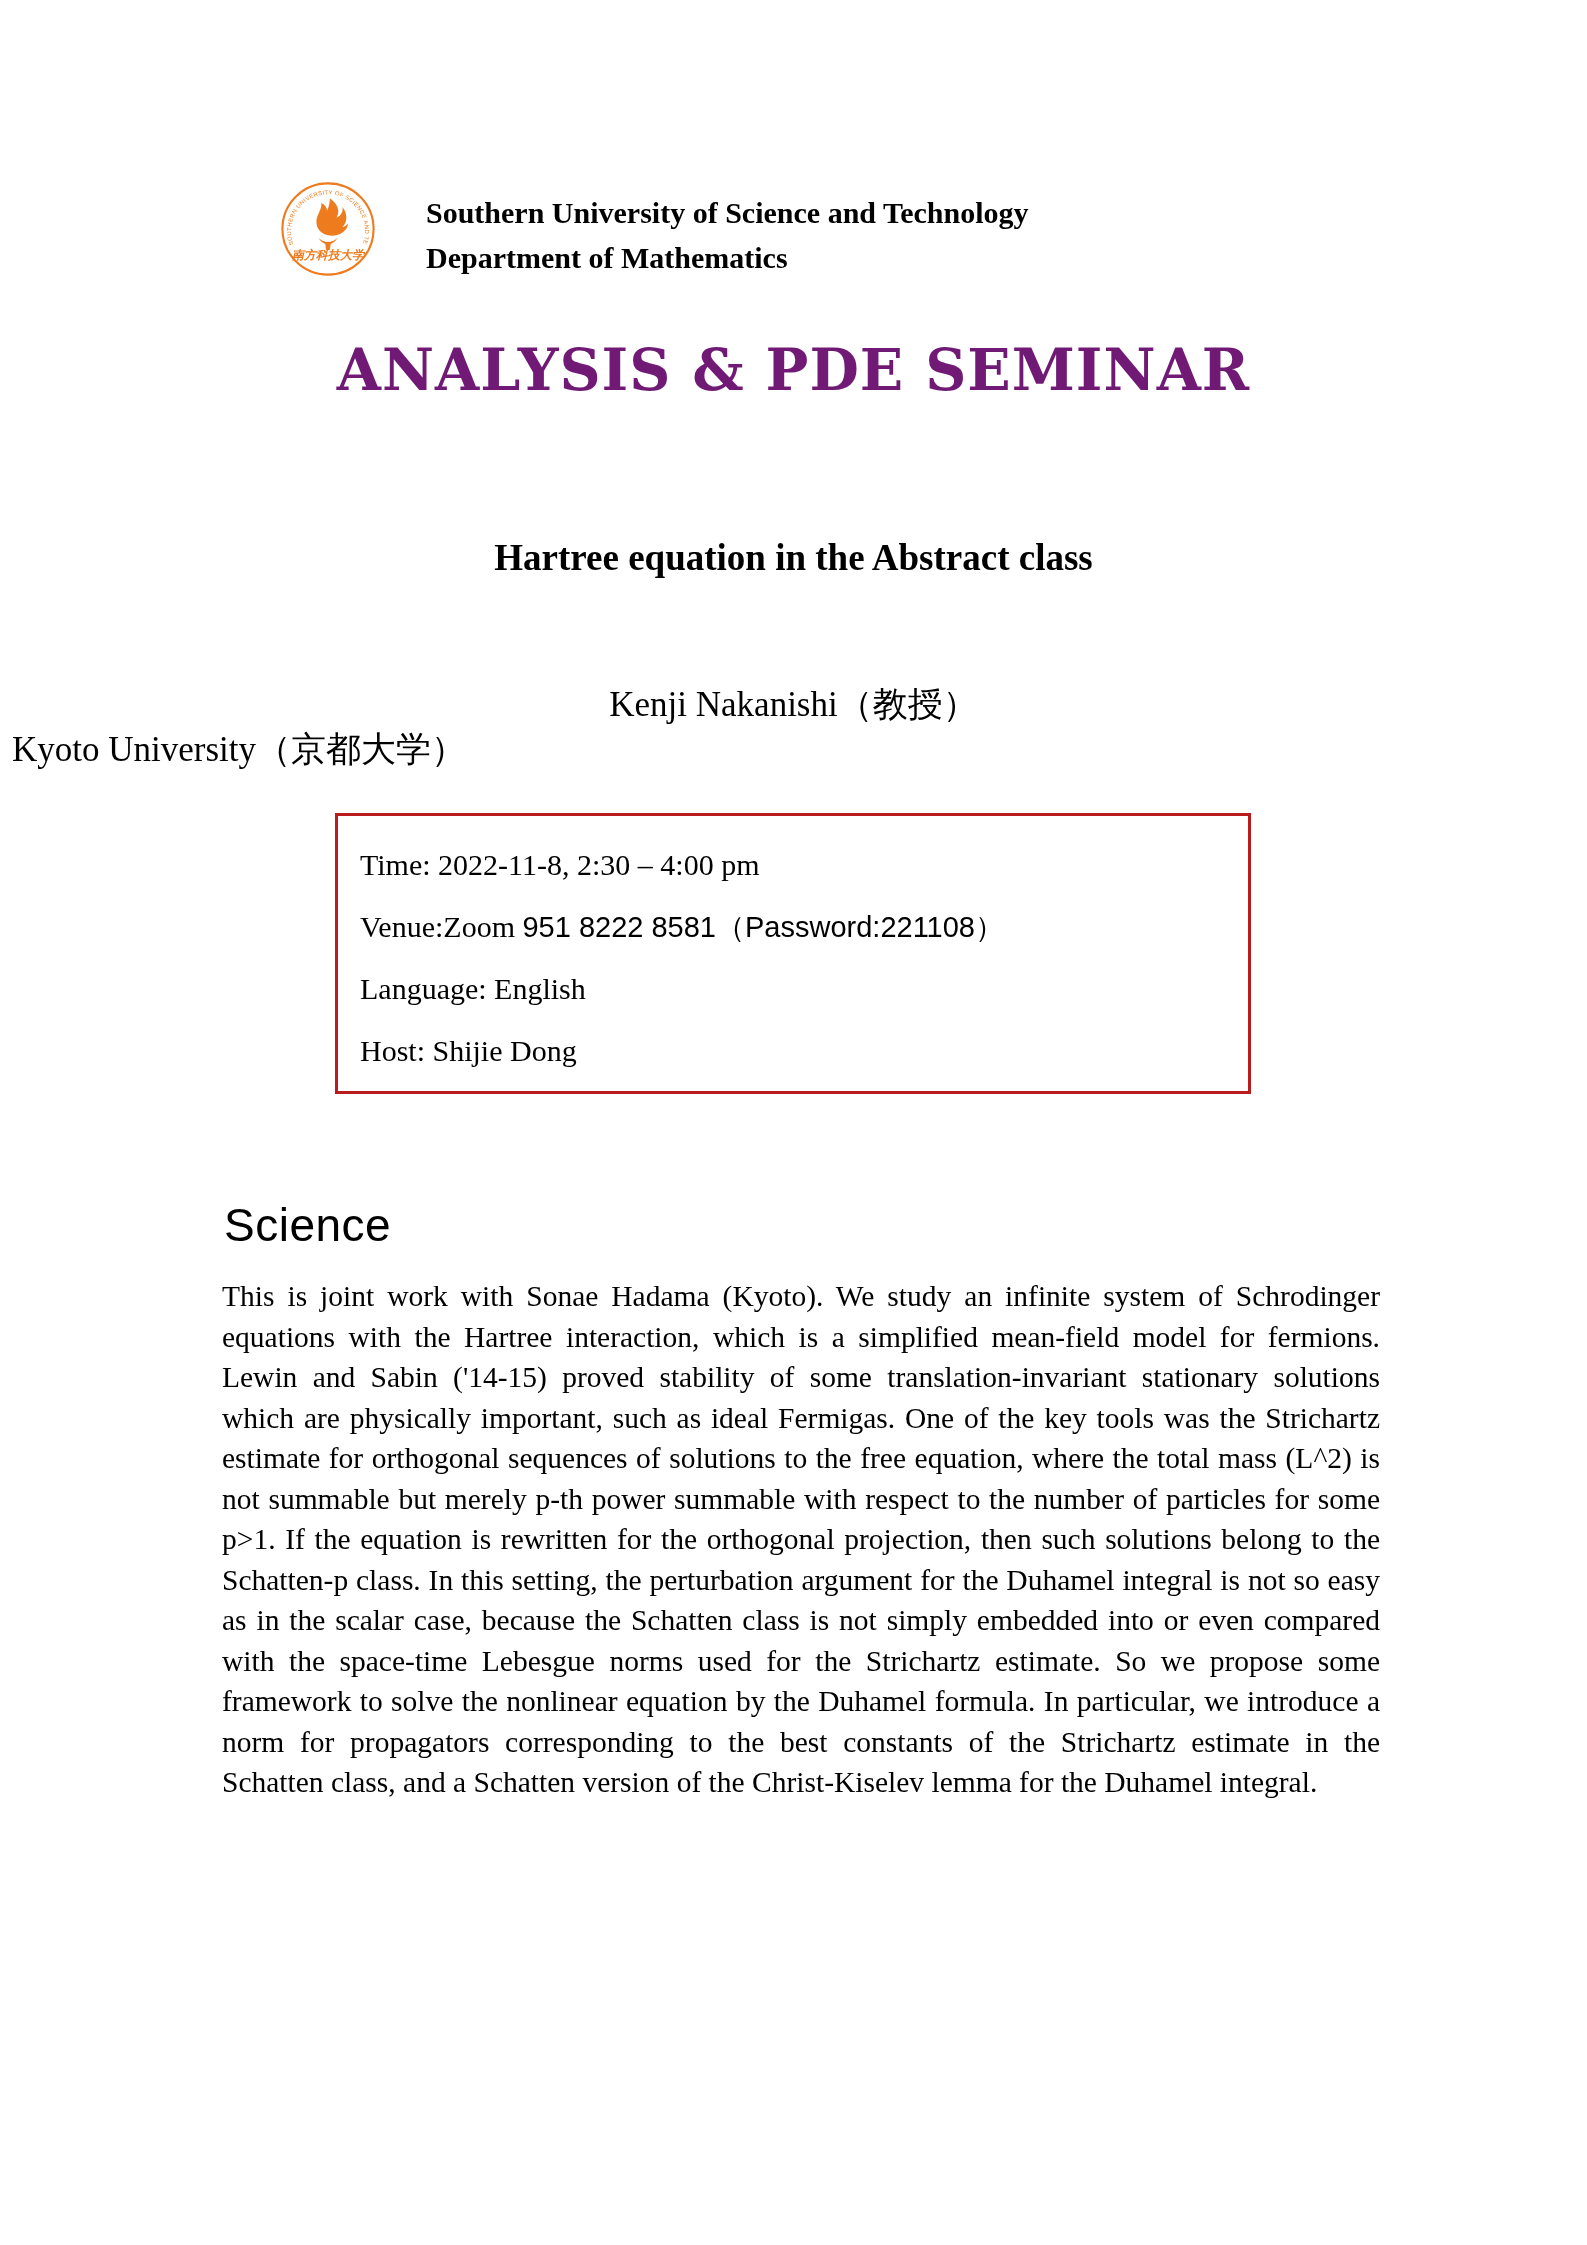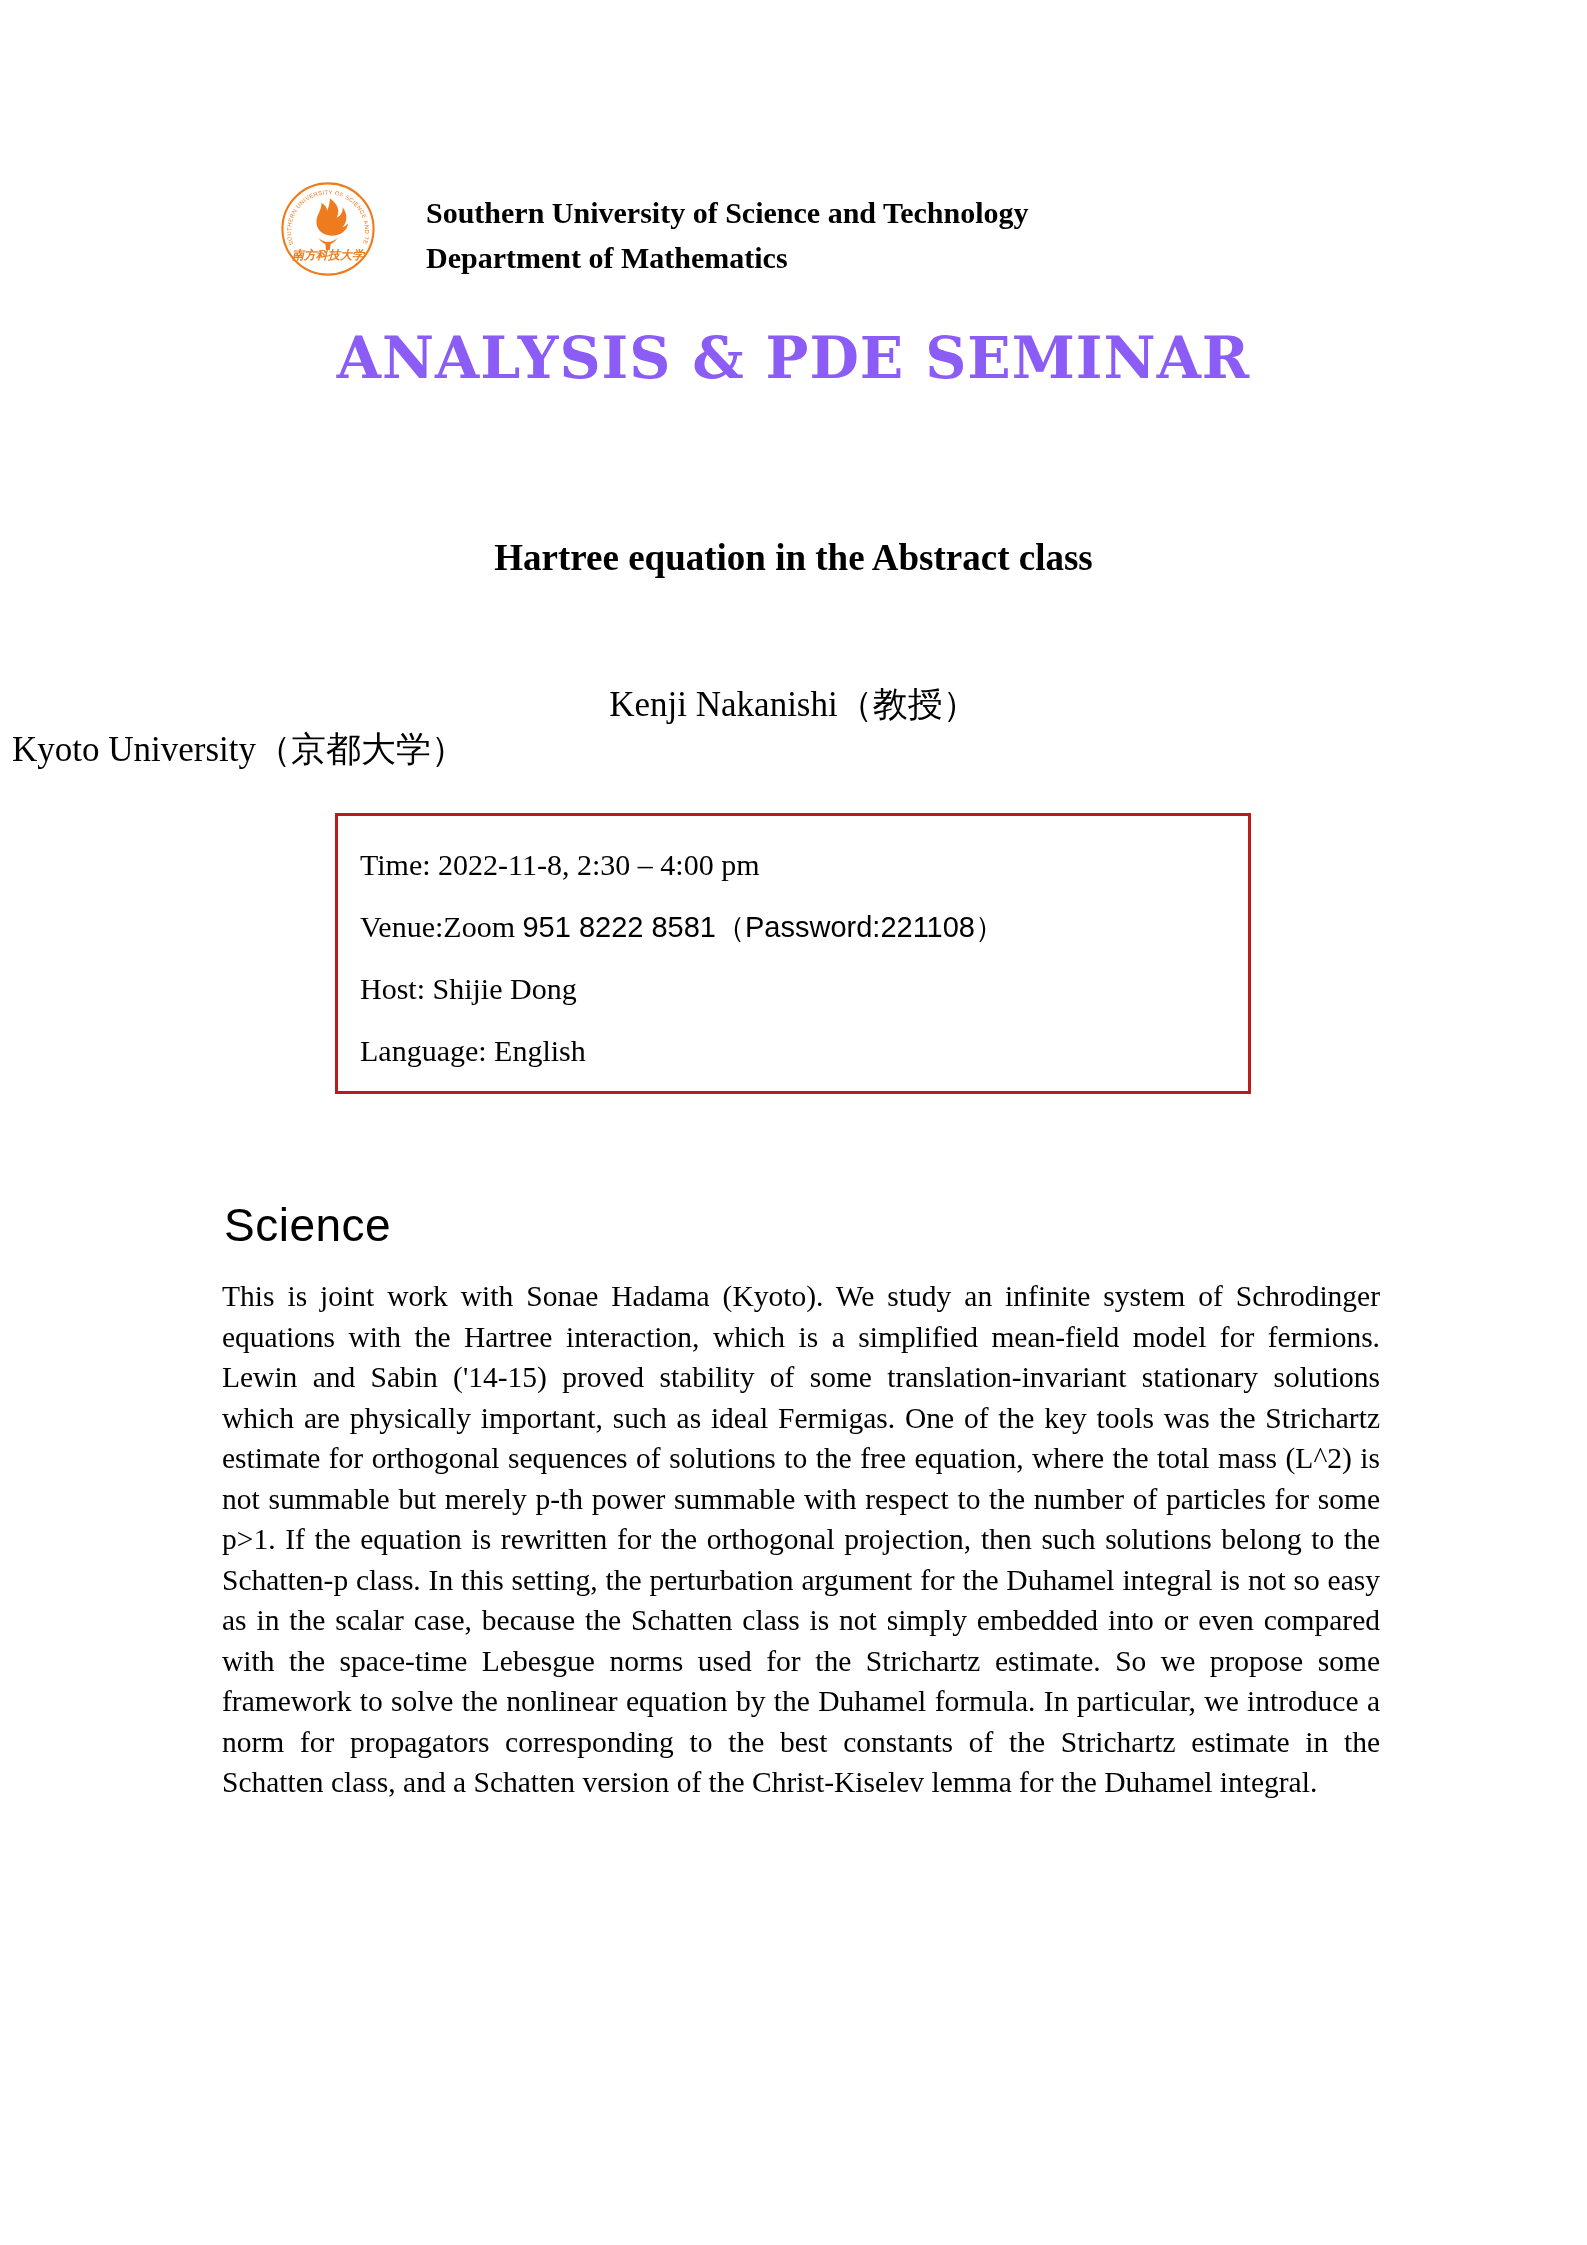--- a/index.html
+++ b/index.html
@@ -30,28 +30,28 @@
     font-weight: bold;
     font-size: 30px;
     line-height: 45px;
     white-space: nowrap;
   }
 
   
   .series-title {
     position: absolute;
     left: 0;
-    top: 324px;
+    top: 336px;
     width: 100%;
     text-align: center;
     font-family: "DejaVu Serif", "Liberation Serif", serif;
     font-weight: bold;
     font-size: 57px;
     letter-spacing: 1px;
-    color: #8b5cf6;
+    color: #701a75;
     white-space: nowrap;
   }
 
   
   .talk-title {
     position: absolute;
     left: 0;
     top: 536px;
     width: 100%;
     text-align: center;
@@ -152,20 +152,20 @@
 
   <div class="talk-title">Hartree equation in the Abstract class</div>
 
   <div class="speaker">Kenji Nakanishi（教授）</div>
 
   <div class="affiliation">Kyoto University（京都大学）</div>
 
   <div class="details-box">
     <div class="details-row">Time: 2022-11-8, 2:30 – 4:00 pm</div>
     <div class="details-row"><span>Venue:Zoom </span><span class="venue-sans">951 8222 8581（Password:221108）</span></div>
+    <div class="details-row">Language: English</div>
     <div class="details-row">Host: Shijie Dong</div>
-    <div class="details-row">Language: English</div>
   </div>
 
   <div class="abstract-heading">Science</div>
   <div class="abstract-body">This is joint work with Sonae Hadama (Kyoto). We study an infinite system of Schrodinger equations with the Hartree interaction, which is a simplified mean-field model for fermions. Lewin and Sabin ('14-15) proved stability of some translation-invariant stationary solutions which are physically important, such as ideal Fermigas. One of the key tools was the Strichartz estimate for orthogonal sequences of solutions to the free equation, where the total mass (L^2) is not summable but merely p-th power summable with respect to the number of particles for some p&gt;1. If the equation is rewritten for the orthogonal projection, then such solutions belong to the Schatten-p class. In this setting, the perturbation argument for the Duhamel integral is not so easy as in the scalar case, because the Schatten class is not simply embedded into or even compared with the space-time Lebesgue norms used for the Strichartz estimate. So we propose some framework to solve the nonlinear equation by the Duhamel formula. In particular, we introduce a norm for propagators corresponding to the best constants of the Strichartz estimate in the Schatten class, and a Schatten version of the Christ-Kiselev lemma for the Duhamel integral.</div>
 
 </div>
 
 </body></html>

